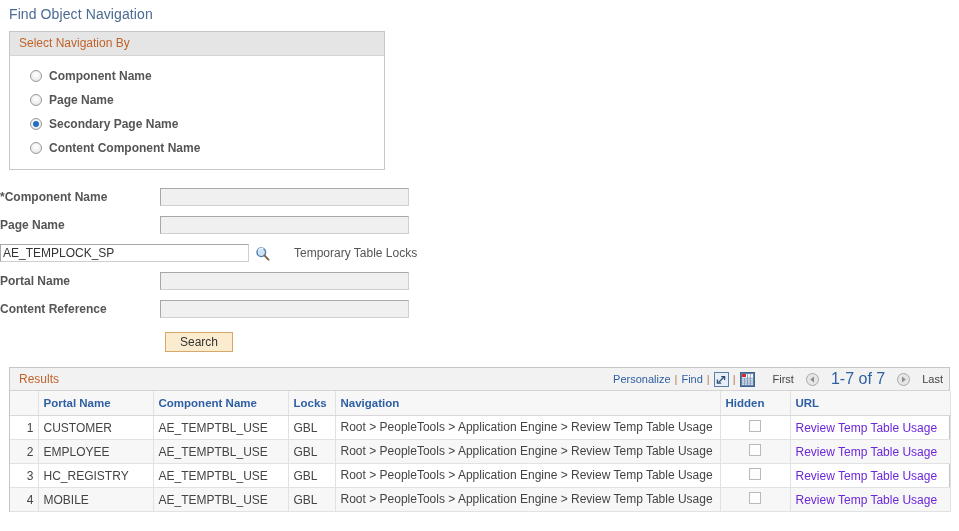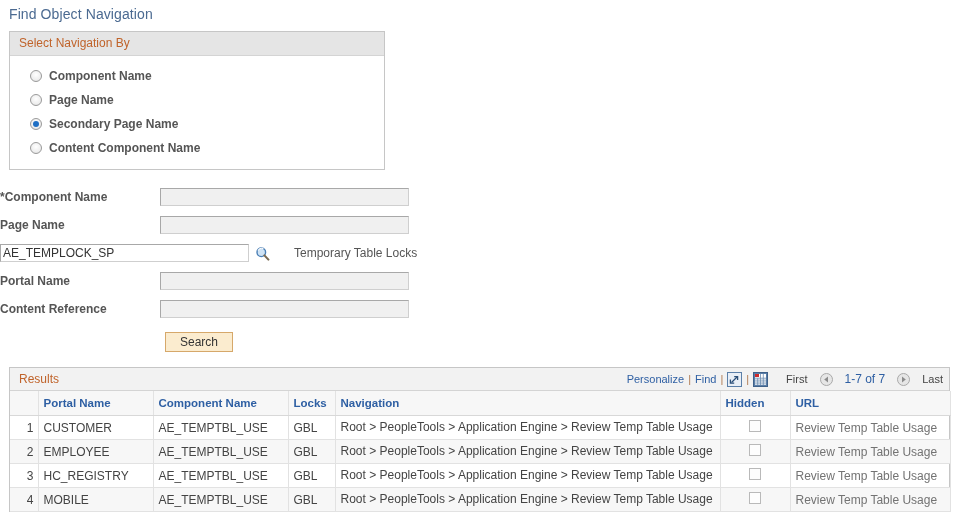--- a/index.html
+++ b/index.html
@@ -200,21 +200,21 @@
     font-size: 11px;
     color: #444444;
     gap: 12px;
   }
   .pager-label {
     color: #444444;
     font-size: 11px;
   }
   .pager-count {
     color: #2e5fa3;
-    font-size: 12px;
+    font-size: 16px;
     cursor: pointer;
   }
   .arrow-btn {
     width: 13px;
     height: 13px;
     display: inline-block;
     cursor: pointer;
   }
 
   table.results {
@@ -258,21 +258,21 @@
   .chk {
     width: 12px;
     height: 12px;
     border: 1px solid #b9b9b9;
     background: #fdfdfd;
     display: inline-block;
     box-sizing: border-box;
     cursor: pointer;
   }
   a.url-link {
-    color: #737373;
+    color: #6d28d9;
     text-decoration: none;
     font-size: 12px;
     cursor: pointer;
   }
 </style>
 </head>
 <body>
 
 <div class="page-title">Find Object Navigation</div>
 

